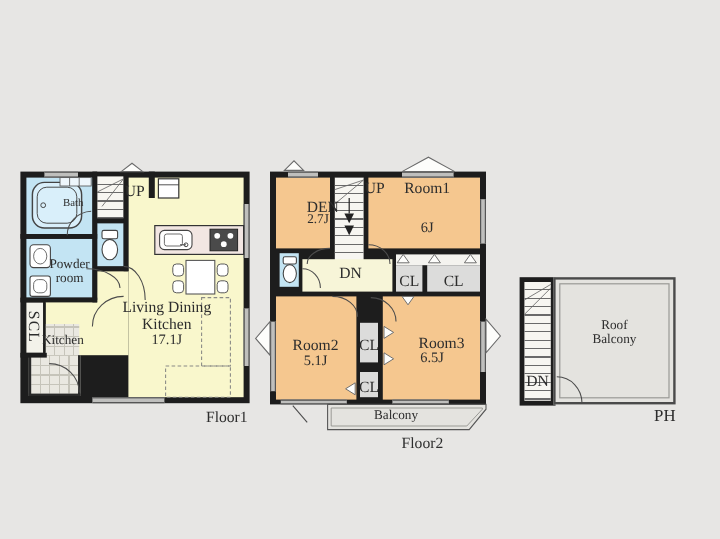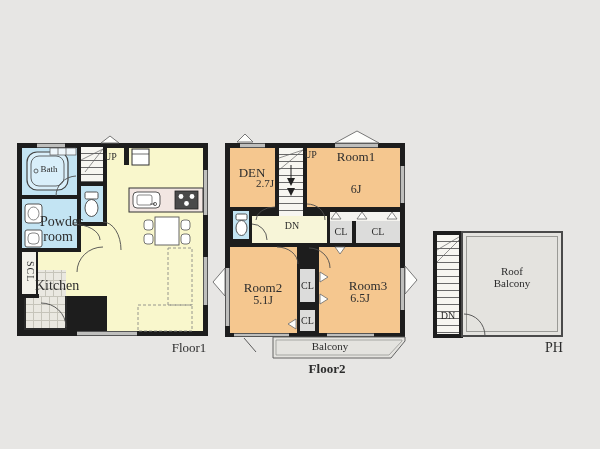--- a/index.html
+++ b/index.html
@@ -19,21 +19,21 @@
   .fill-stair{background:#f7f6f1;
     background-image:repeating-linear-gradient(180deg,transparent 0 6px,#6a6a6a 6px 7px);}
   .fill-tile{background-color:var(--tile,#eae8e1);
     background-image:repeating-linear-gradient(0deg,transparent 0 7px,#c6c4ba 7px 8px),
                      repeating-linear-gradient(90deg,transparent 0 7px,#c6c4ba 7px 8px);}
   .wall{background:var(--wall,#1d1d1d);}
   .win{background:#bfbfbd;border-top:1px solid #555;border-bottom:1px solid #555;}
   .winv{background:#bfbfbd;border-left:1px solid #555;border-right:1px solid #555;}
   .whitestrip{background:#f4f3ef;}
   .lbl{position:absolute;text-align:center;white-space:pre-line;line-height:1.05;z-index:10;}
-  .s8{font-size:10px;} .s85{font-size:14px;} .s9{font-size:9px;}
+  .s8{font-size:13px;} .s85{font-size:11px;} .s9{font-size:9px;}
   .s11{font-size:11px;} .s12{font-size:12px;} .s13{font-size:13px;} .s14{font-size:14px;}
   .vert{writing-mode:vertical-rl;text-orientation:mixed;letter-spacing:1px;}
   .roofb-outer{background:var(--balcony,#e4e3df);border:2px solid #4a4a4a;}
   .roofb-inner{position:absolute;left:3px;top:3px;right:3px;bottom:3px;border:1px solid #9a9a96;}
   .porch-frame{border:2px solid #2a2a2a;border-top:none;}
   svg.deco{position:absolute;left:0;top:0;z-index:5;}
 </style>
 </head>
 <body>
 
@@ -209,43 +209,46 @@
 
     <g stroke="#4c4c4c" stroke-width="0.9" fill="none">
       <path d="M 464,314 A 21 22 0 0 1 485,336"></path>
     </g>
     <g stroke="#666" stroke-width="0.7">
       <line x1="459" y1="237" x2="437" y2="250"></line>
       <line x1="459" y1="240" x2="437" y2="262"></line>
     </g>
   </svg>
 
-  <div class="lbl s9" style="left:29px;top:165px;width:40px;">Bath</div>
+  <div class="lbl s9" style="left:41px;top:165px;width:40px;">Bath</div>
   <div class="lbl s85" style="left:40px;top:215px;width:36px;">Powder
 room</div>
   <div class="lbl s8" style="left:104px;top:152px;width:18px;text-align:left;">UP</div>
   <div class="lbl s8 vert" style="left:22px;top:254px;width:13px;height:36px;">SCL</div>
   <div class="lbl s85" style="left:35px;top:279px;width:34px;">Kitchen</div>
+  <div class="lbl s13" style="left:96px;top:249px;width:86px;">Living Dining
+Kitchen</div>
+  <div class="lbl s12" style="left:96px;top:277px;width:86px;">17.1J</div>
   <div class="lbl s13" style="left:166px;top:341px;width:46px;">Floor1</div>
 
-  <div class="lbl s13" style="left:231px;top:166px;width:42px;">DEN</div>
+  <div class="lbl s13" style="left:231px;top:166px;width:42px;padding-left:17px;">DEN</div>
   <div class="lbl s11" style="left:244px;top:178px;width:42px;">2.7J</div>
   <div class="lbl s13" style="left:329px;top:150px;width:54px;">Room1</div>
   <div class="lbl s12" style="left:329px;top:183px;width:54px;">6J</div>
   <div class="lbl s8" style="left:304px;top:150px;width:18px;text-align:left;">UP</div>
   <div class="lbl s8" style="left:282px;top:221px;width:20px;">DN</div>
   <div class="lbl s8" style="left:330px;top:227px;width:22px;">CL</div>
   <div class="lbl s8" style="left:356px;top:227px;width:44px;">CL</div>
   <div class="lbl s8" style="left:299px;top:281px;width:17px;">CL</div>
   <div class="lbl s8" style="left:299px;top:316px;width:17px;">CL</div>
   <div class="lbl s13" style="left:235px;top:281px;width:56px;">Room2</div>
   <div class="lbl s12" style="left:235px;top:294px;width:56px;">5.1J</div>
   <div class="lbl s13" style="left:340px;top:279px;width:56px;">Room3</div>
   <div class="lbl s12" style="left:332px;top:292px;width:56px;">6.5J</div>
   <div class="lbl s11" style="left:300px;top:341px;width:60px;">Balcony</div>
-  <div class="lbl s13" style="left:304px;top:362px;width:46px;font-weight:bold;">Floor2</div>
+  <div class="lbl s13" style="left:329px;top:362px;width:46px;">Floor2</div>
 
   <div class="lbl s11" style="left:482px;top:266px;width:60px;">Roof
 Balcony</div>
   <div class="lbl s8" style="left:438px;top:311px;width:20px;">DN</div>
   <div class="lbl s14" style="left:538px;top:341px;width:32px;">PH</div>
 
 </div>
 
 </body></html>

